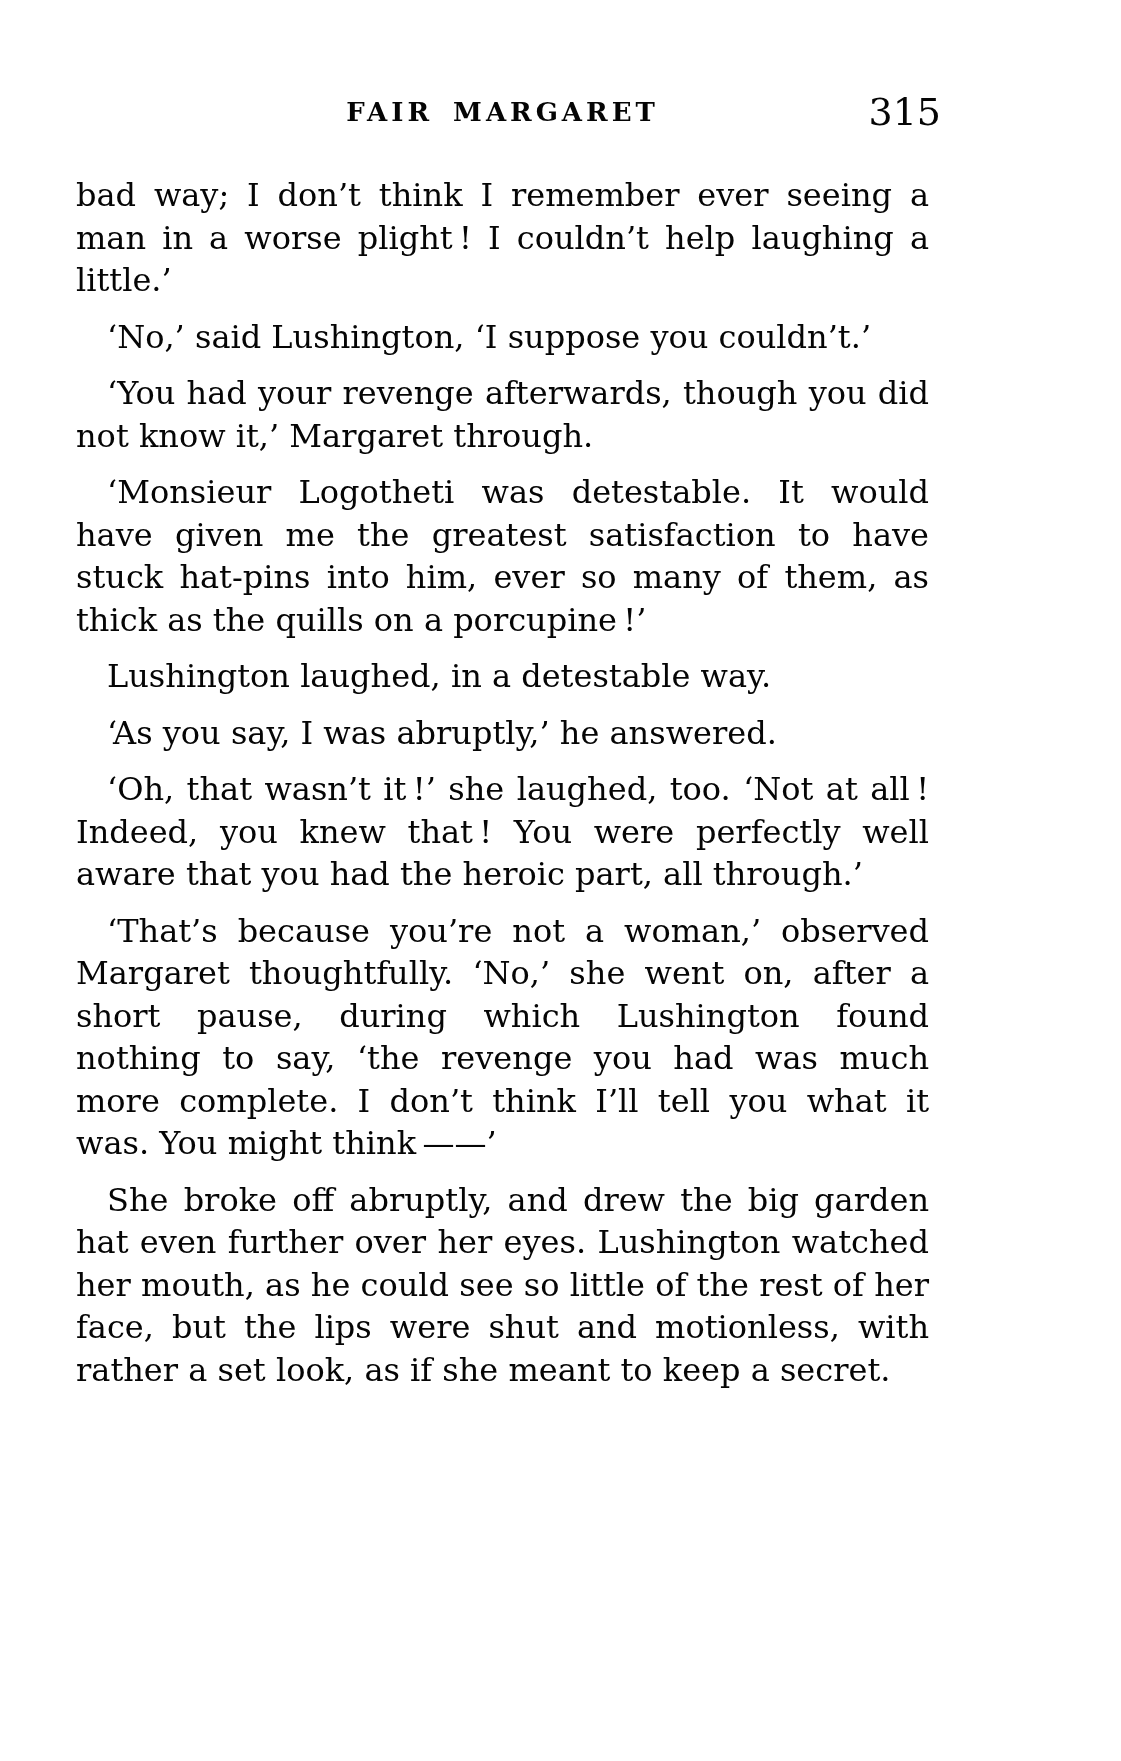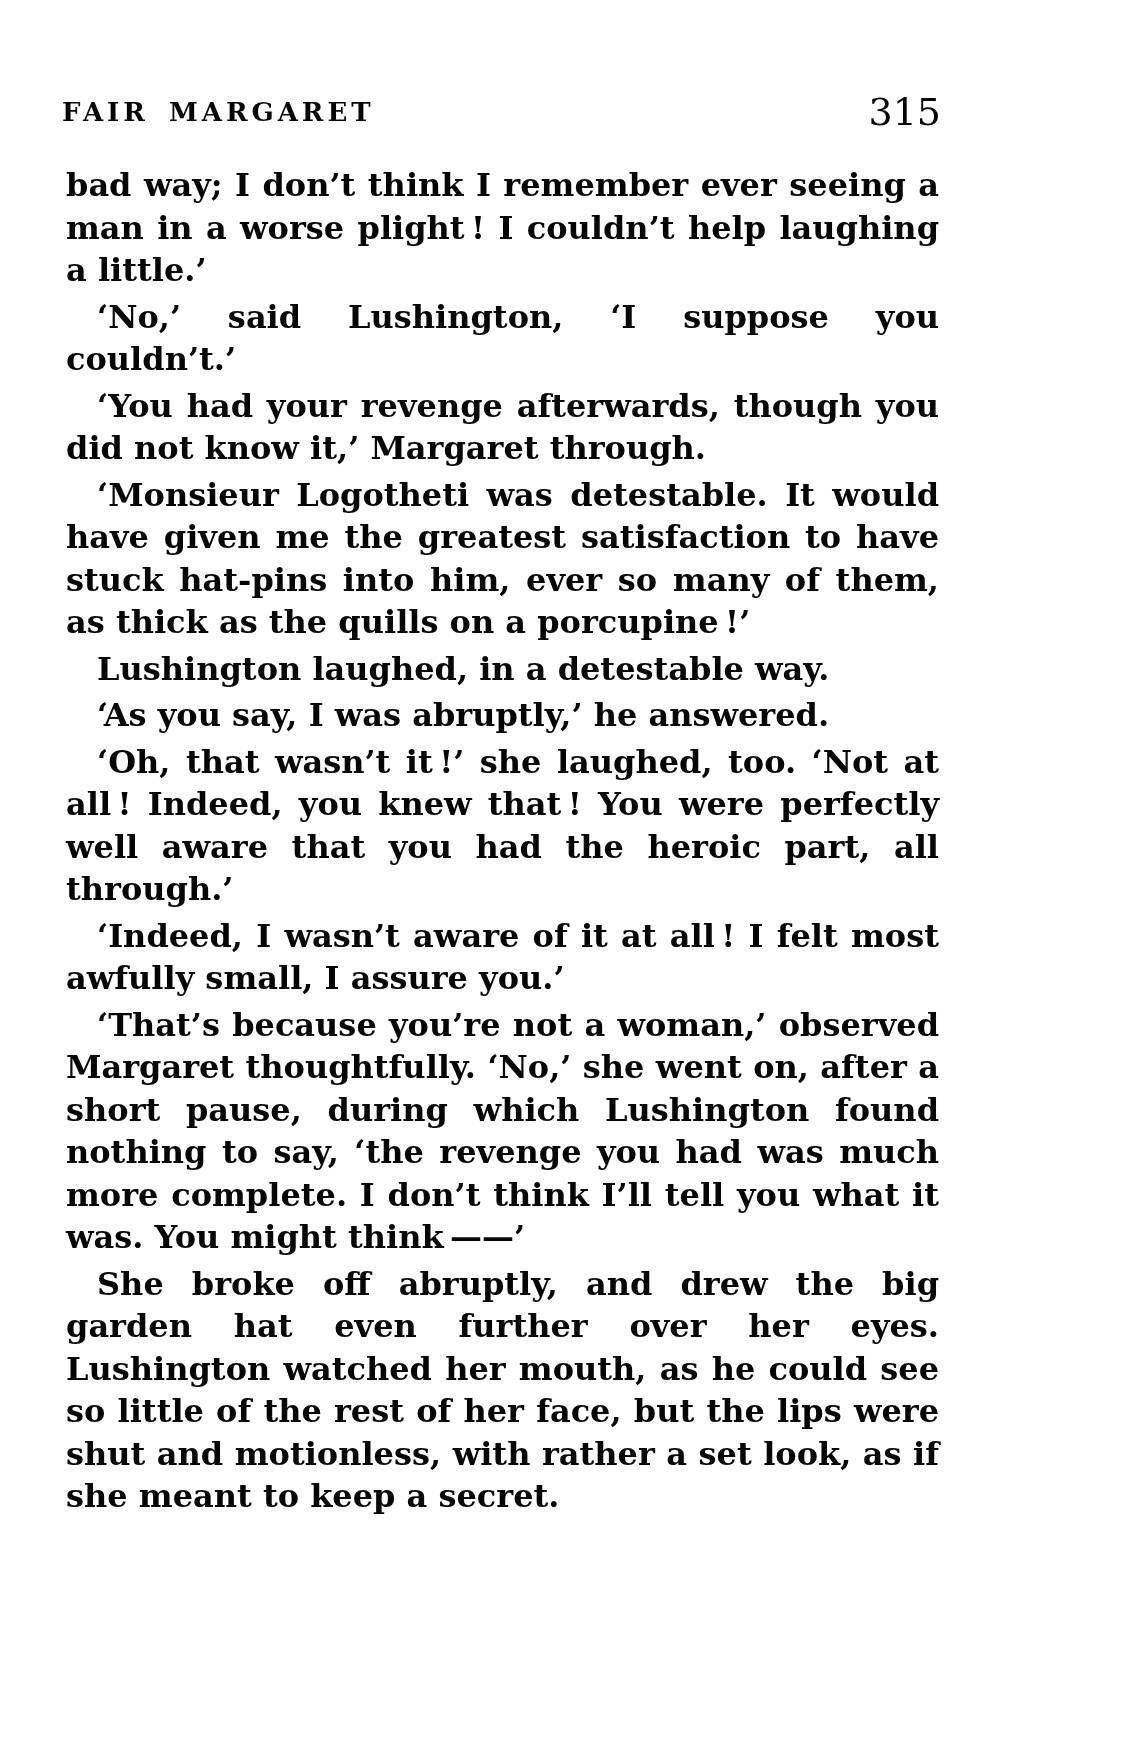--- a/index.html
+++ b/index.html
@@ -21,20 +21,21 @@
     left: 62px;
     top: 92px;
     width: 881px;
     height: 38px;
   }
   .header-title {
     position: absolute;
     left: 0;
     right: 0;
     bottom: 0;
+    text-align: center;
     font-size: 26px;
     font-weight: 700;
     letter-spacing: 4px;
     word-spacing: 7px;
     line-height: 36px;
     white-space: nowrap;
   }
   .page-number {
     position: absolute;
     right: 2px;
@@ -47,23 +48,22 @@
     position: absolute;
     left: 62px;
     top: 160px;
     width: 881px;
     font-size: 32px;
     line-height: 42.5px;
     text-align: justify;
     text-justify: inter-word;
   }
   .text-block p {
-    margin: 4px;
+    margin: 14px;
     padding: 0;
-    font-weight: bold;
   }
   .text-block p.indent {
     text-indent: 31px;
   }
 </style>
 </head>
 <body>
 
 <div class="page">
 
@@ -73,18 +73,17 @@
   </div>
 
   <div class="text-block">
       <p class="">bad way; I don’t think I remember ever seeing a man in a worse plight ! I couldn’t help laughing a little.’</p>
       <p class="indent">‘No,’ said Lushington, ‘I suppose you couldn’t.’</p>
       <p class="indent">‘You had your revenge afterwards, though you did not know it,’ Margaret through.</p>
       <p class="indent">‘Monsieur Logotheti was detestable. It would have given me the greatest satisfaction to have stuck hat-pins into him, ever so many of them, as thick as the quills on a porcupine !’</p>
       <p class="indent">Lushington laughed, in a detestable way.</p>
       <p class="indent">‘As you say, I was abruptly,’ he answered.</p>
       <p class="indent">‘Oh, that wasn’t it !’ she laughed, too. ‘Not at all ! Indeed, you knew that ! You were perfectly well aware that you had the heroic part, all through.’</p>
-      <p class="indent">‘Indeed, I wasn’t aware of it at all ! I felt most awfully small, I assure you.’</p>
       <p class="indent">‘That’s because you’re not a woman,’ observed Margaret thoughtfully. ‘No,’ she went on, after a short pause, during which Lushington found nothing to say, ‘the revenge you had was much more complete. I don’t think I’ll tell you what it was. You might think ——’</p>
       <p class="indent">She broke off abruptly, and drew the big garden hat even further over her eyes. Lushington watched her mouth, as he could see so little of the rest of her face, but the lips were shut and motionless, with rather a set look, as if she meant to keep a secret.</p>
     </div>
 
 </div>
 
 </body></html>

